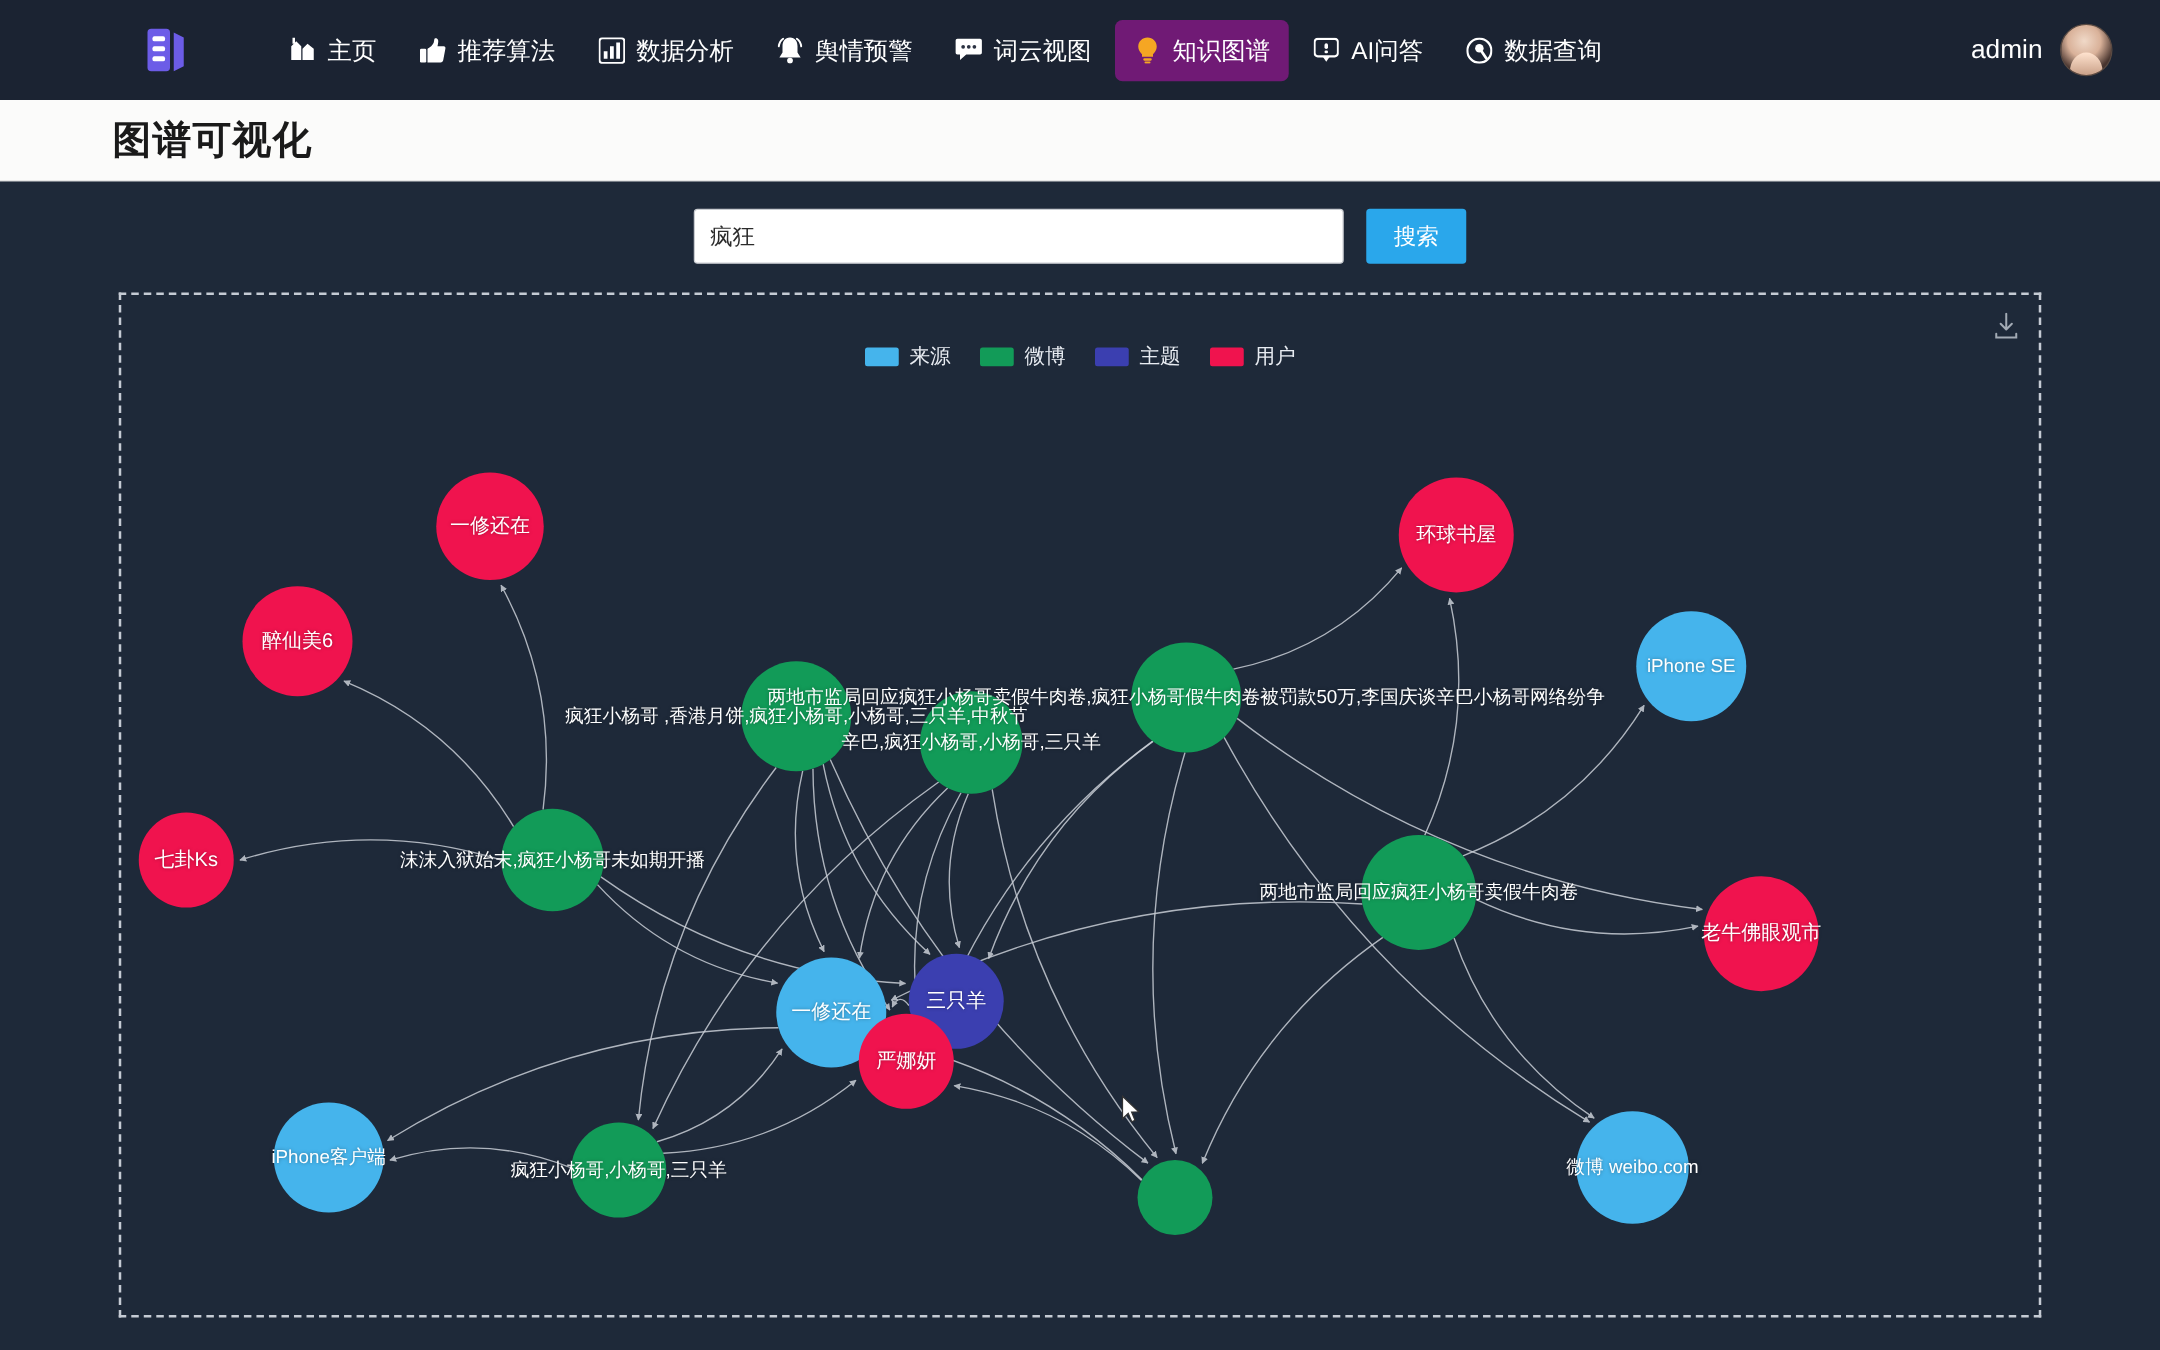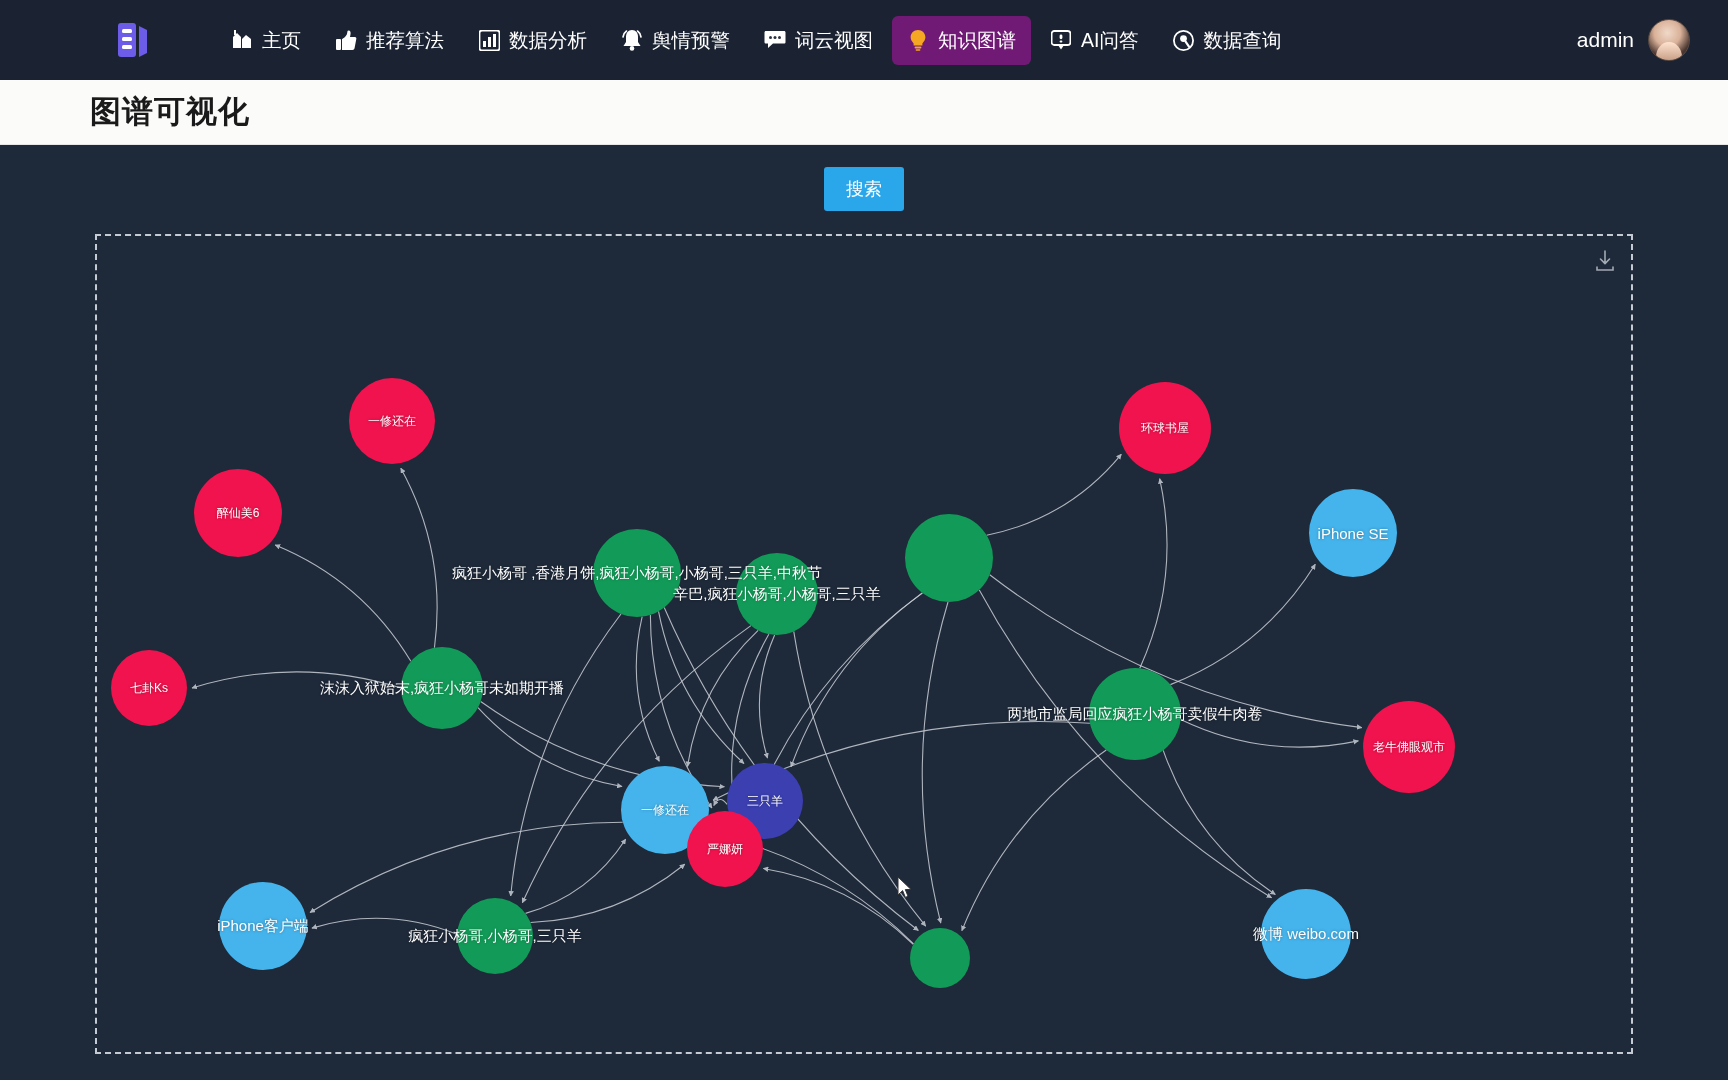--- a/index.html
+++ b/index.html
@@ -150,21 +150,21 @@
 
   .node-label {
     position: absolute;
     transform: translate(-50%, -50%);
     color: #ffffff;
     font-size: 15px;
     white-space: nowrap;
     pointer-events: none;
     text-shadow: 0 0 3px rgba(0,0,0,.35);
   }
-  .node-label.big { font-size: 12px; }
+  .node-label.big { font-size: 16px; }
 
   
   .cursor {
     position: absolute;
     width: 16px; height: 24px;
     pointer-events: none;
     z-index: 50;
   }
 </style>
 </head>
@@ -279,32 +279,51 @@
     <span class="user-name">admin</span>
     <div class="avatar"></div>
   </div>
 </div>
 
 <div class="titlebar">
   <h1>图谱可视化</h1>
 </div>
 
 <div class="search-row">
+  <input class="search-input" type="text" value="疯狂" style="">
   <button class="search-btn">搜索</button>
 </div>
 
 <div class="graph-panel">
 
   <div class="download-icon">
     <svg width="20" height="22" viewBox="0 0 20 22">
       <path d="M10 1 L10 13 M5.5 9 L10 13.6 L14.5 9" stroke="#cfd5dd" stroke-width="1.6" fill="none" stroke-linecap="round" stroke-linejoin="round"></path>
       <path d="M2 17 L2 20 L18 20 L18 17" stroke="#cfd5dd" stroke-width="1.6" fill="none" stroke-linecap="round"></path>
     </svg>
   </div>
 
+  <div class="legend">
+    <div class="legend-item">
+      <span class="legend-swatch" style="background:#45b4ec"></span>
+      <span class="legend-label">来源</span>
+    </div>
+    <div class="legend-item">
+      <span class="legend-swatch" style="background:#129b58"></span>
+      <span class="legend-label">微博</span>
+    </div>
+    <div class="legend-item">
+      <span class="legend-swatch" style="background:#3b3fb0"></span>
+      <span class="legend-label">主题</span>
+    </div>
+    <div class="legend-item">
+      <span class="legend-swatch" style="background:#f0134e"></span>
+      <span class="legend-label">用户</span>
+    </div>
+  </div>
 
   <div class="graph-canvas" id="graph-canvas">
       <svg width="1538" height="820">
         <defs>
           <marker id="arrow" viewBox="0 0 10 10" refX="9" refY="5" markerWidth="5" markerHeight="5" orient="auto-start-reverse">
             <path d="M 0 0 L 10 5 L 0 10 z" fill="#c9ced6"></path>
           </marker>
         </defs>
         <path d="M 337.45328327257135 411.70053267553095 Q 350.0142319157561 316.44019843013757 303.83518055894086 232.17986418474425" fill="none" stroke="#c9ced6" stroke-width="1.1" opacity="0.85" marker-end="url(#arrow)"></path>
         <path d="M 313.8812495715123 425.30499350497377 Q 265.2859756515598 344.66439087756356 178.1907017316073 308.9037882501533" fill="none" stroke="#c9ced6" stroke-width="1.1" opacity="0.85" marker-end="url(#arrow)"></path>
@@ -363,20 +382,21 @@
       <div class="node-label big" style="left: 141px; top: 277px;">醉仙美6</div>
       <div class="node-label big" style="left: 52px; top: 452px;">七卦Ks</div>
       <div class="node-label big" style="left: 1068px; top: 192px;">环球书屋</div>
       <div class="node-label" style="left: 1256px; top: 297px;">iPhone SE</div>
       <div class="node-label big" style="left: 1312px; top: 511px;">老牛佛眼观市</div>
       <div class="node-label" style="left: 1209px; top: 698px;">微博 weibo.com</div>
       <div class="node-label" style="left: 166px; top: 690px;">iPhone客户端</div>
       <div class="node-label" style="left: 345px; top: 452px;">沫沫入狱始末,疯狂小杨哥未如期开播</div>
       <div class="node-label" style="left: 540px; top: 337px;">疯狂小杨哥 ,香港月饼,疯狂小杨哥,小杨哥,三只羊,中秋节</div>
       <div class="node-label" style="left: 680px; top: 358px;">辛巴,疯狂小杨哥,小杨哥,三只羊</div>
+      <div class="node-label" style="left: 852px; top: 322px;">两地市监局回应疯狂小杨哥卖假牛肉卷,疯狂小杨哥假牛肉卷被罚款50万,李国庆谈辛巴小杨哥网络纷争</div>
       <div class="node-label" style="left: 1038px; top: 478px;">两地市监局回应疯狂小杨哥卖假牛肉卷</div>
       <div class="node-label big" style="left: 568px; top: 574px;">一修还在</div>
       <div class="node-label big" style="left: 668px; top: 565px;">三只羊</div>
       <div class="node-label big" style="left: 628px; top: 613px;">严娜妍</div>
       <div class="node-label" style="left: 398px; top: 700px;">疯狂小杨哥,小杨哥,三只羊</div>
     </div>
 
   <div class="cursor" style="left:800px; top:640px;">
     <svg width="16" height="24" viewBox="0 0 16 24">
       <path d="M1 1 L1 19 L5.6 14.6 L8.4 21.4 L11 20.2 L8.3 13.6 L14 13.4 Z" fill="#ffffff" stroke="#333" stroke-width="1"></path>

